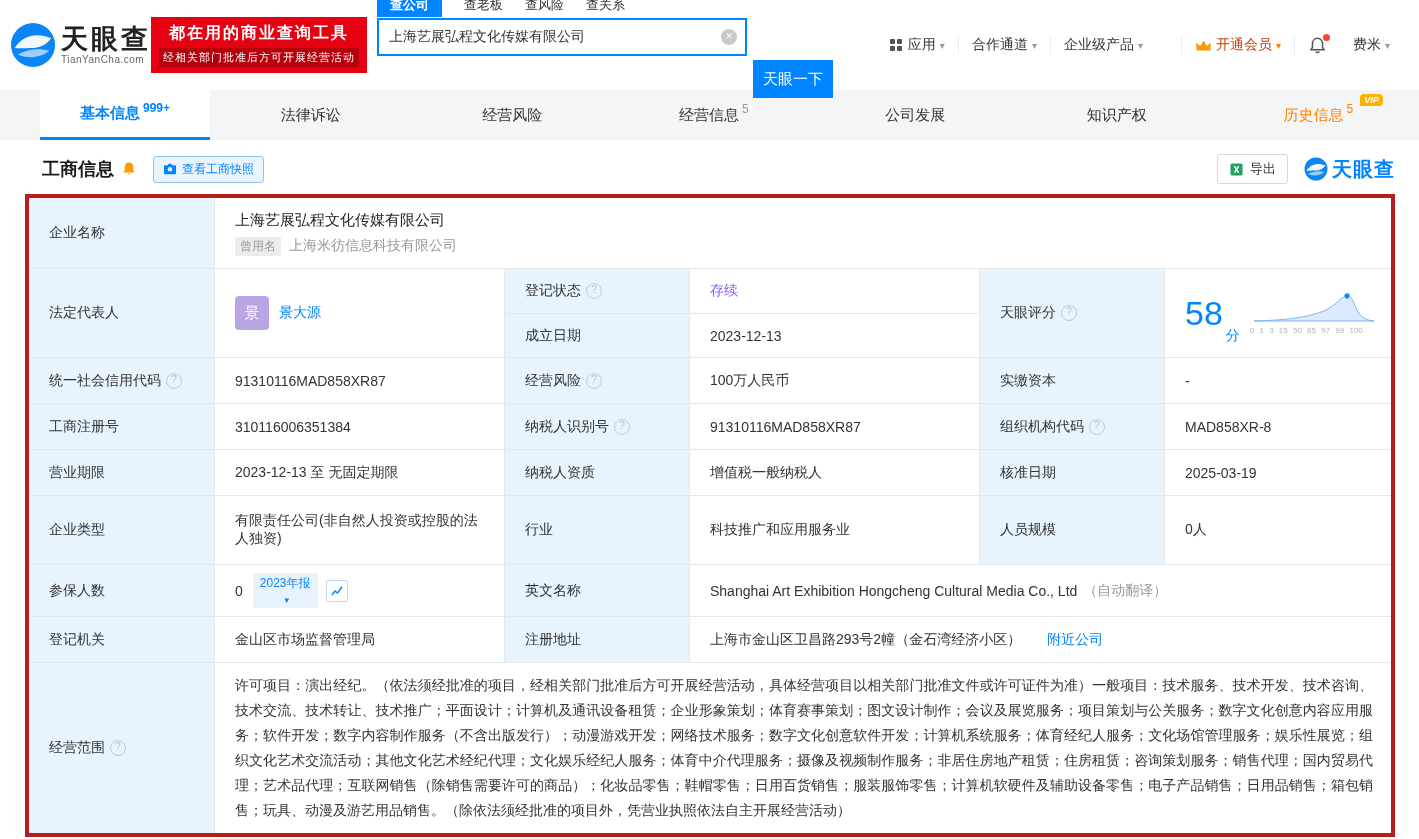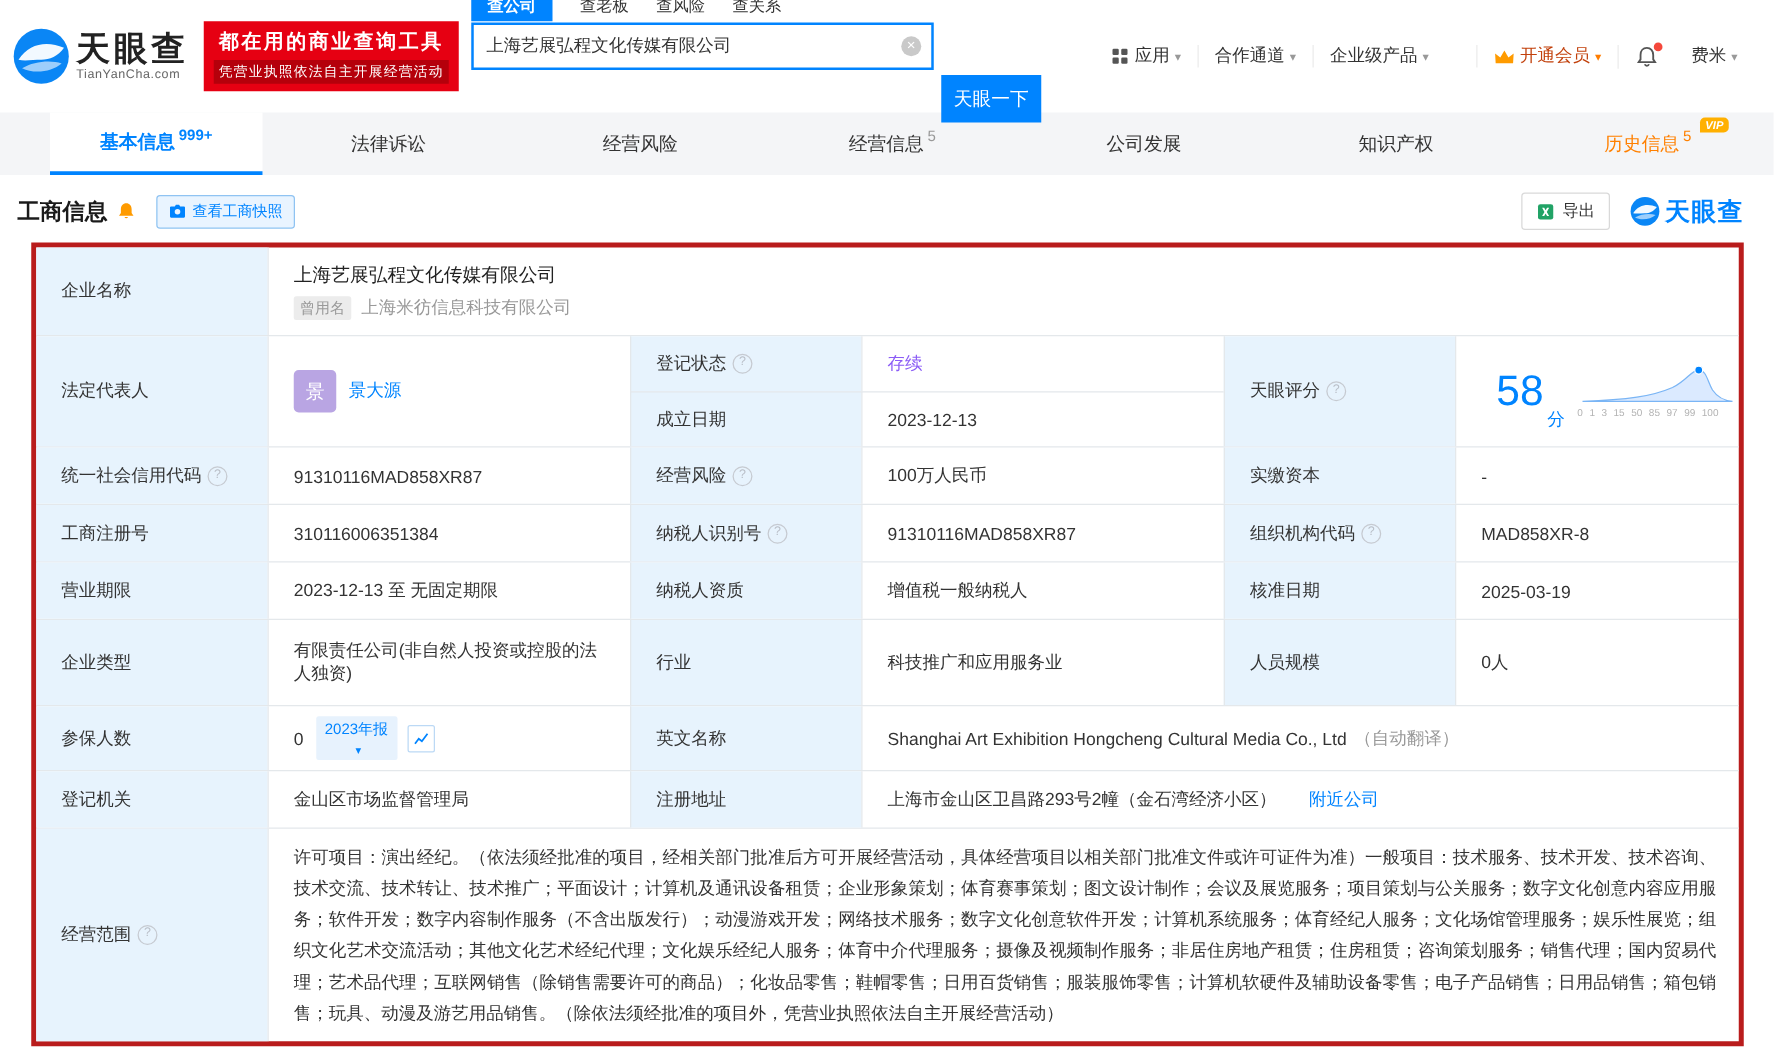--- a/index.html
+++ b/index.html
@@ -6,21 +6,21 @@
   body{
     width:1419px;height:839px;overflow:hidden;background:#fff;color:#333;
     font-family:"Liberation Sans","DejaVu Sans",sans-serif;font-size:14px;
   }
   .header{display:flex;align-items:center;height:90px;padding:0 16px 0 10px;background:#fff;}
   .logo{display:flex;align-items:center;cursor:pointer;}
   .logo-icon svg{width:46px;height:46px;display:block;}
   .logo-names{display:flex;flex-direction:column;margin-left:5px;}
   .logo-cn{font-size:27px;font-weight:700;color:#222;letter-spacing:3px;line-height:1.05;}
   .logo-domain{font-size:10px;color:#666;letter-spacing:.5px;}
-  .promo{margin-left:12px;background:#e60012;color:#fff;padding:6px 8px;text-align:center;}
+  .promo{background:#e60012;color:#fff;padding:6px 8px;text-align:center;}
   .promo-line1{font-size:16px;font-weight:700;letter-spacing:2px;}
   .promo-line2{font-size:11px;margin-top:4px;background:rgba(90,0,0,.35);padding:2px 4px;letter-spacing:1px;}
   .search-area{margin-left:10px;}
   .search-tabs{display:flex;align-items:center;gap:22px;height:26px;}
   .stab{font-size:13px;color:#333;cursor:pointer;}
   .stab.active{background:#0084ff;color:#fff;padding:3px 13px;font-weight:700;}
   .search-row{display:flex;}
   .search-box{position:relative;}
   .search-input{width:370px;height:38px;border:2px solid #0084ff;box-sizing:border-box;padding:0 34px 0 10px;font-size:14px;color:#333;outline:none;font-family:inherit;background:#fff;}
   .clear{position:absolute;right:10px;top:11px;width:16px;height:16px;background:#c9c9c9;border-radius:50%;color:#fff;font-size:12px;line-height:15px;text-align:center;cursor:pointer;}
@@ -41,21 +41,21 @@
   .page-tabs{display:flex;align-items:stretch;height:50px;background:#f4f5f7;padding-left:40px;}
   .ptab{flex:1;display:flex;align-items:center;justify-content:center;font-size:15px;color:#333;cursor:pointer;position:relative;}
   .ptab.active{flex:0 0 170px;background:#fff;color:#0084ff;font-weight:700;border-bottom:3px solid #0084ff;box-sizing:border-box;}
   .pbadge{font-size:12px;position:relative;top:-6px;margin-left:3px;font-weight:400;}
   .pbadge.blue{color:#0084ff;font-weight:700;}
   .pbadge.gray{color:#999;}
   .pbadge.orange{color:#ff8000;}
   .ptab.orange{color:#ff8000;}
   .vip-tag{position:absolute;top:4px;left:calc(50% + 42px);background:#ffb000;color:#fff;font-size:9px;font-weight:700;padding:1px 4px;border-radius:4px 4px 4px 0;font-style:italic;}
 
-  .section-bar{display:flex;align-items:center;padding:14px 24px 8px 14px;}
+  .section-bar{display:flex;align-items:center;padding:14px 24px 8px 42px;}
   .section-title{font-size:18px;font-weight:700;color:#1a1a1a;}
   .bell-orange svg{width:16px;height:16px;margin-left:7px;display:block;}
   .snapshot-btn{margin-left:16px;display:flex;align-items:center;gap:5px;background:#e9f4ff;border:1px solid #8fc3f2;color:#0084ff;font-size:12px;padding:4px 9px;border-radius:3px;cursor:pointer;font-family:inherit;}
   .snapshot-btn svg{width:14px;height:12px;display:block;}
   .right-tools{margin-left:auto;display:flex;align-items:center;gap:16px;}
   .export-btn{display:flex;align-items:center;gap:6px;background:#fff;border:1px solid #d9d9d9;border-radius:3px;padding:5px 11px;font-size:13px;color:#333;cursor:pointer;font-family:Liberation Mono, monospace;}
   .export-btn svg{width:15px;height:15px;display:block;}
   .watermark{display:flex;align-items:center;gap:4px;}
   .watermark svg{width:24px;height:24px;display:block;}
   .watermark-text{color:#0084ff;font-size:20px;font-weight:700;letter-spacing:1px;}
@@ -83,21 +83,21 @@
 
   .r2{grid-template-columns:185px 290px 185px 290px 185px 1fr;grid-template-rows:44px 44px;}
   .r2 .cell{min-height:0;}
   .rs2{grid-row:1/3;}
   .c1{grid-column:1}.c2{grid-column:2}.c3{grid-column:3}.c4{grid-column:4}.c5{grid-column:5}.c6{grid-column:6}
   .r1a{grid-row:1}.r2a{grid-row:2}
   .bt{border-top:1px solid #e4e8eb;}
   .avatar{width:34px;height:34px;border-radius:4px;background:#b9a5e3;color:#fff;font-size:15px;display:flex;align-items:center;justify-content:center;flex:none;}
   .rep .link{margin-left:10px;}
   .green{color:#8b5cf6;}
-  .score-cell{padding:4px 8px 4px 32px;}
+  .score-cell{padding:4px 8px 4px 20px;}
   .score-num{font-size:34px;color:#0084ff;line-height:1;}
   .score-unit{font-size:14px;color:#0084ff;align-self:flex-end;margin:0 0 8px 3px;}
   .score-chart{margin-left:10px;display:flex;flex-direction:column;}
   .score-chart svg{width:132px;height:34px;display:block;}
   .axis{font-size:8px;color:#b3b3b3;word-spacing:3px;margin-top:1px;}
 
   .report-badge{margin-left:10px;background:#e7f2fd;color:#0084ff;font-size:12px;padding:2px 7px;border-radius:2px;display:inline-flex;align-items:center;cursor:pointer;flex-direction:column;}
   .caret2::after{content:"▾";font-size:9px;margin-left:3px;color:#0084ff;}
   .chart-btn{margin-left:8px;width:20px;height:20px;border:1px solid #bcd9f5;border-radius:2px;display:inline-flex;align-items:center;justify-content:center;cursor:pointer;background:#fff;flex:none;}
   .chart-btn svg{width:12px;height:12px;display:block;}
@@ -117,21 +117,21 @@
           <path d="M8 34 C18 28 32 27 41 30 C33 37 18 39 8 34 Z" fill="#fff" opacity="0.6"></path>
         </svg>
     </span>
     <span class="logo-names">
       <span class="logo-cn">天眼查</span>
       <span class="logo-domain">TianYanCha.com</span>
     </span>
   </div>
   <div class="promo">
     <div class="promo-line1">都在用的商业查询工具</div>
-    <div class="promo-line2">凭营业执照依法自主开展经营活动</div>
+    <div class="promo-line2">经相关部门批准后方可开展经营活动</div>
   </div>
   <div class="search-area">
     <div class="search-tabs">
       <span class="stab active">查公司</span>
       <span class="stab">查老板</span>
       <span class="stab">查风险</span>
       <span class="stab">查关系</span>
     </div>
     <div class="search-row">
       <div class="search-box">

